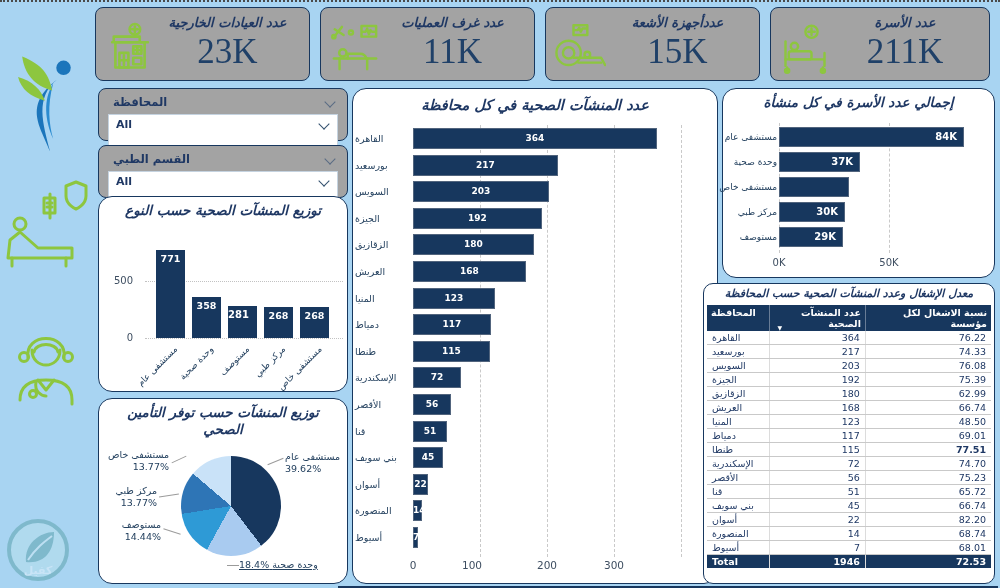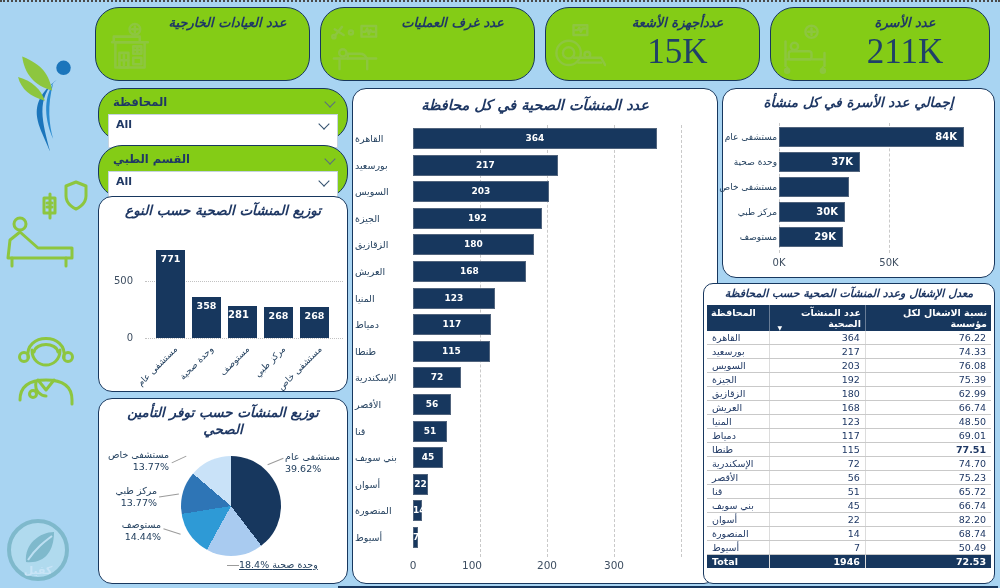--- a/index.html
+++ b/index.html
@@ -2,21 +2,21 @@
 <html lang="ar"><head>
 <meta charset="utf-8">
 <style>
   html,body{margin:0;padding:0;}
   body{width:1000px;height:588px;overflow:hidden;background:#a8d4f2;
        font-family:"DejaVu Sans",sans-serif;position:relative;}
   .page{position:absolute;inset:0;}
   .top-dots{position:absolute;top:0;left:0;right:0;height:0;border-top:2px dotted #4a4a4a;}
   .bottom-line{position:absolute;bottom:0;left:338px;right:2px;height:2px;background:#17375e;}
   .panel{position:absolute;background:#fff;border:1.6px solid #17375e;border-radius:14px;box-sizing:border-box;}
-  .bluebox{position:absolute;background:#84cc16;border:1.6px solid #17375e;border-radius:24px;box-sizing:border-box;}
+  .bluebox{position:absolute;background:#a3a3a3;border:1.6px solid #17375e;border-radius:8px;box-sizing:border-box;}
   .ar{direction:rtl;}
   .ptitle{color:#1f3864;font-weight:bold;font-style:italic;text-align:center;line-height:1.25;}
   
   .kpi{top:7px;height:74px;width:215px;}
   .kpi .icon{position:absolute;left:8px;top:14px;width:52px;height:52px;}
   .kpi .label{position:absolute;left:58px;right:8px;top:7px;font-size:13px;font-weight:bold;font-style:italic;color:#1f3864;text-align:center;}
   .kpi .value{position:absolute;left:58px;right:8px;top:24px;text-align:center;font-family:"Liberation Serif","DejaVu Serif",serif;font-size:35px;color:#1f4068;}
   
   .filter{left:98px;width:250px;height:53px;}
   .filter .ftitle{position:absolute;left:14px;top:6px;font-size:11.5px;font-weight:bold;color:#1f3864;}
@@ -102,36 +102,38 @@
         <path d="M12 25 v-7 h32 v7 M10 25 h44"></path>
         <rect x="14" y="25" width="36" height="31"></rect>
         <rect x="19" y="38" width="11" height="18"></rect>
           <path d="M24.5 41 v12 M19 47 h11"></path>
         <rect x="36" y="30" width="10" height="9"></rect>
           <path d="M36 34.5 h10 M41 30 v9"></path>
         <rect x="36" y="44" width="10" height="8"></rect>
       </svg>
     </div>
     <div class="label ar">عدد العيادات الخارجية</div>
+    <div class="value">23K</div>
   </div>
   <div class="bluebox kpi" style="left:320px;">
     <div class="icon">
       <svg class="lineart" width="52" height="52" viewBox="0 0 64 64" style="stroke-width:3;">
         <path d="M16 6 L8 16 M7 9 l11 7"></path>
           <circle cx="6" cy="18" r="2"></circle>
         <circle cx="27" cy="13" r="2.5"></circle>
         <rect x="40" y="5" width="18" height="13"></rect>
           <path d="M42 12 h3 l2 -4 2 7 2 -5 2 2 h3"></path>
         <path d="M6 45 h52"></path>
         <path d="M13 45 v13 M47 45 v13"></path>
         <circle cx="17" cy="38" r="4.5"></circle>
         <path d="M23 45 v-6 h15 c4 0 7 2 8 6"></path>
       </svg>
     </div>
     <div class="label ar">عدد غرف العمليات</div>
+    <div class="value">11K</div>
   </div>
   <div class="bluebox kpi" style="left:545px;">
     <div class="icon">
       <svg class="lineart" width="52" height="52" viewBox="0 0 64 64" style="stroke-width:3;">
         <rect x="24" y="4" width="17" height="12"></rect>
           <path d="M26 10 h3 l2 -3 2 5 2 -4 h4"></path>
         <circle cx="18" cy="38" r="15"></circle>
           <circle cx="18" cy="38" r="7"></circle>
         <path d="M24 44 h34 l5 9"></path>
         <circle cx="41" cy="40" r="3.5"></circle>
@@ -396,21 +398,21 @@
           <div class="tc num" style="width: 127px;">82.20</div>
         </div>
         <div class="trow">
           <div class="tc ar" style="width: 62px; text-align: left;">المنصورة</div>
           <div class="tc num" style="width: 97px;">14</div>
           <div class="tc num" style="width: 127px;">68.74</div>
         </div>
         <div class="trow">
           <div class="tc ar" style="width: 62px; text-align: left;">أسيوط</div>
           <div class="tc num" style="width: 97px;">7</div>
-          <div class="tc num" style="width: 127px;">50.49</div>
+          <div class="tc num" style="width: 127px;">68.01</div>
         </div>
         <div class="trow total">
           <div class="tc" style="width: 62px;">Total</div>
           <div class="tc num" style="width: 97px;">1946</div>
           <div class="tc num" style="width: 127px;">72.53</div>
         </div>
       </div>
   </div>
 
   <div class="bottom-line"></div>

